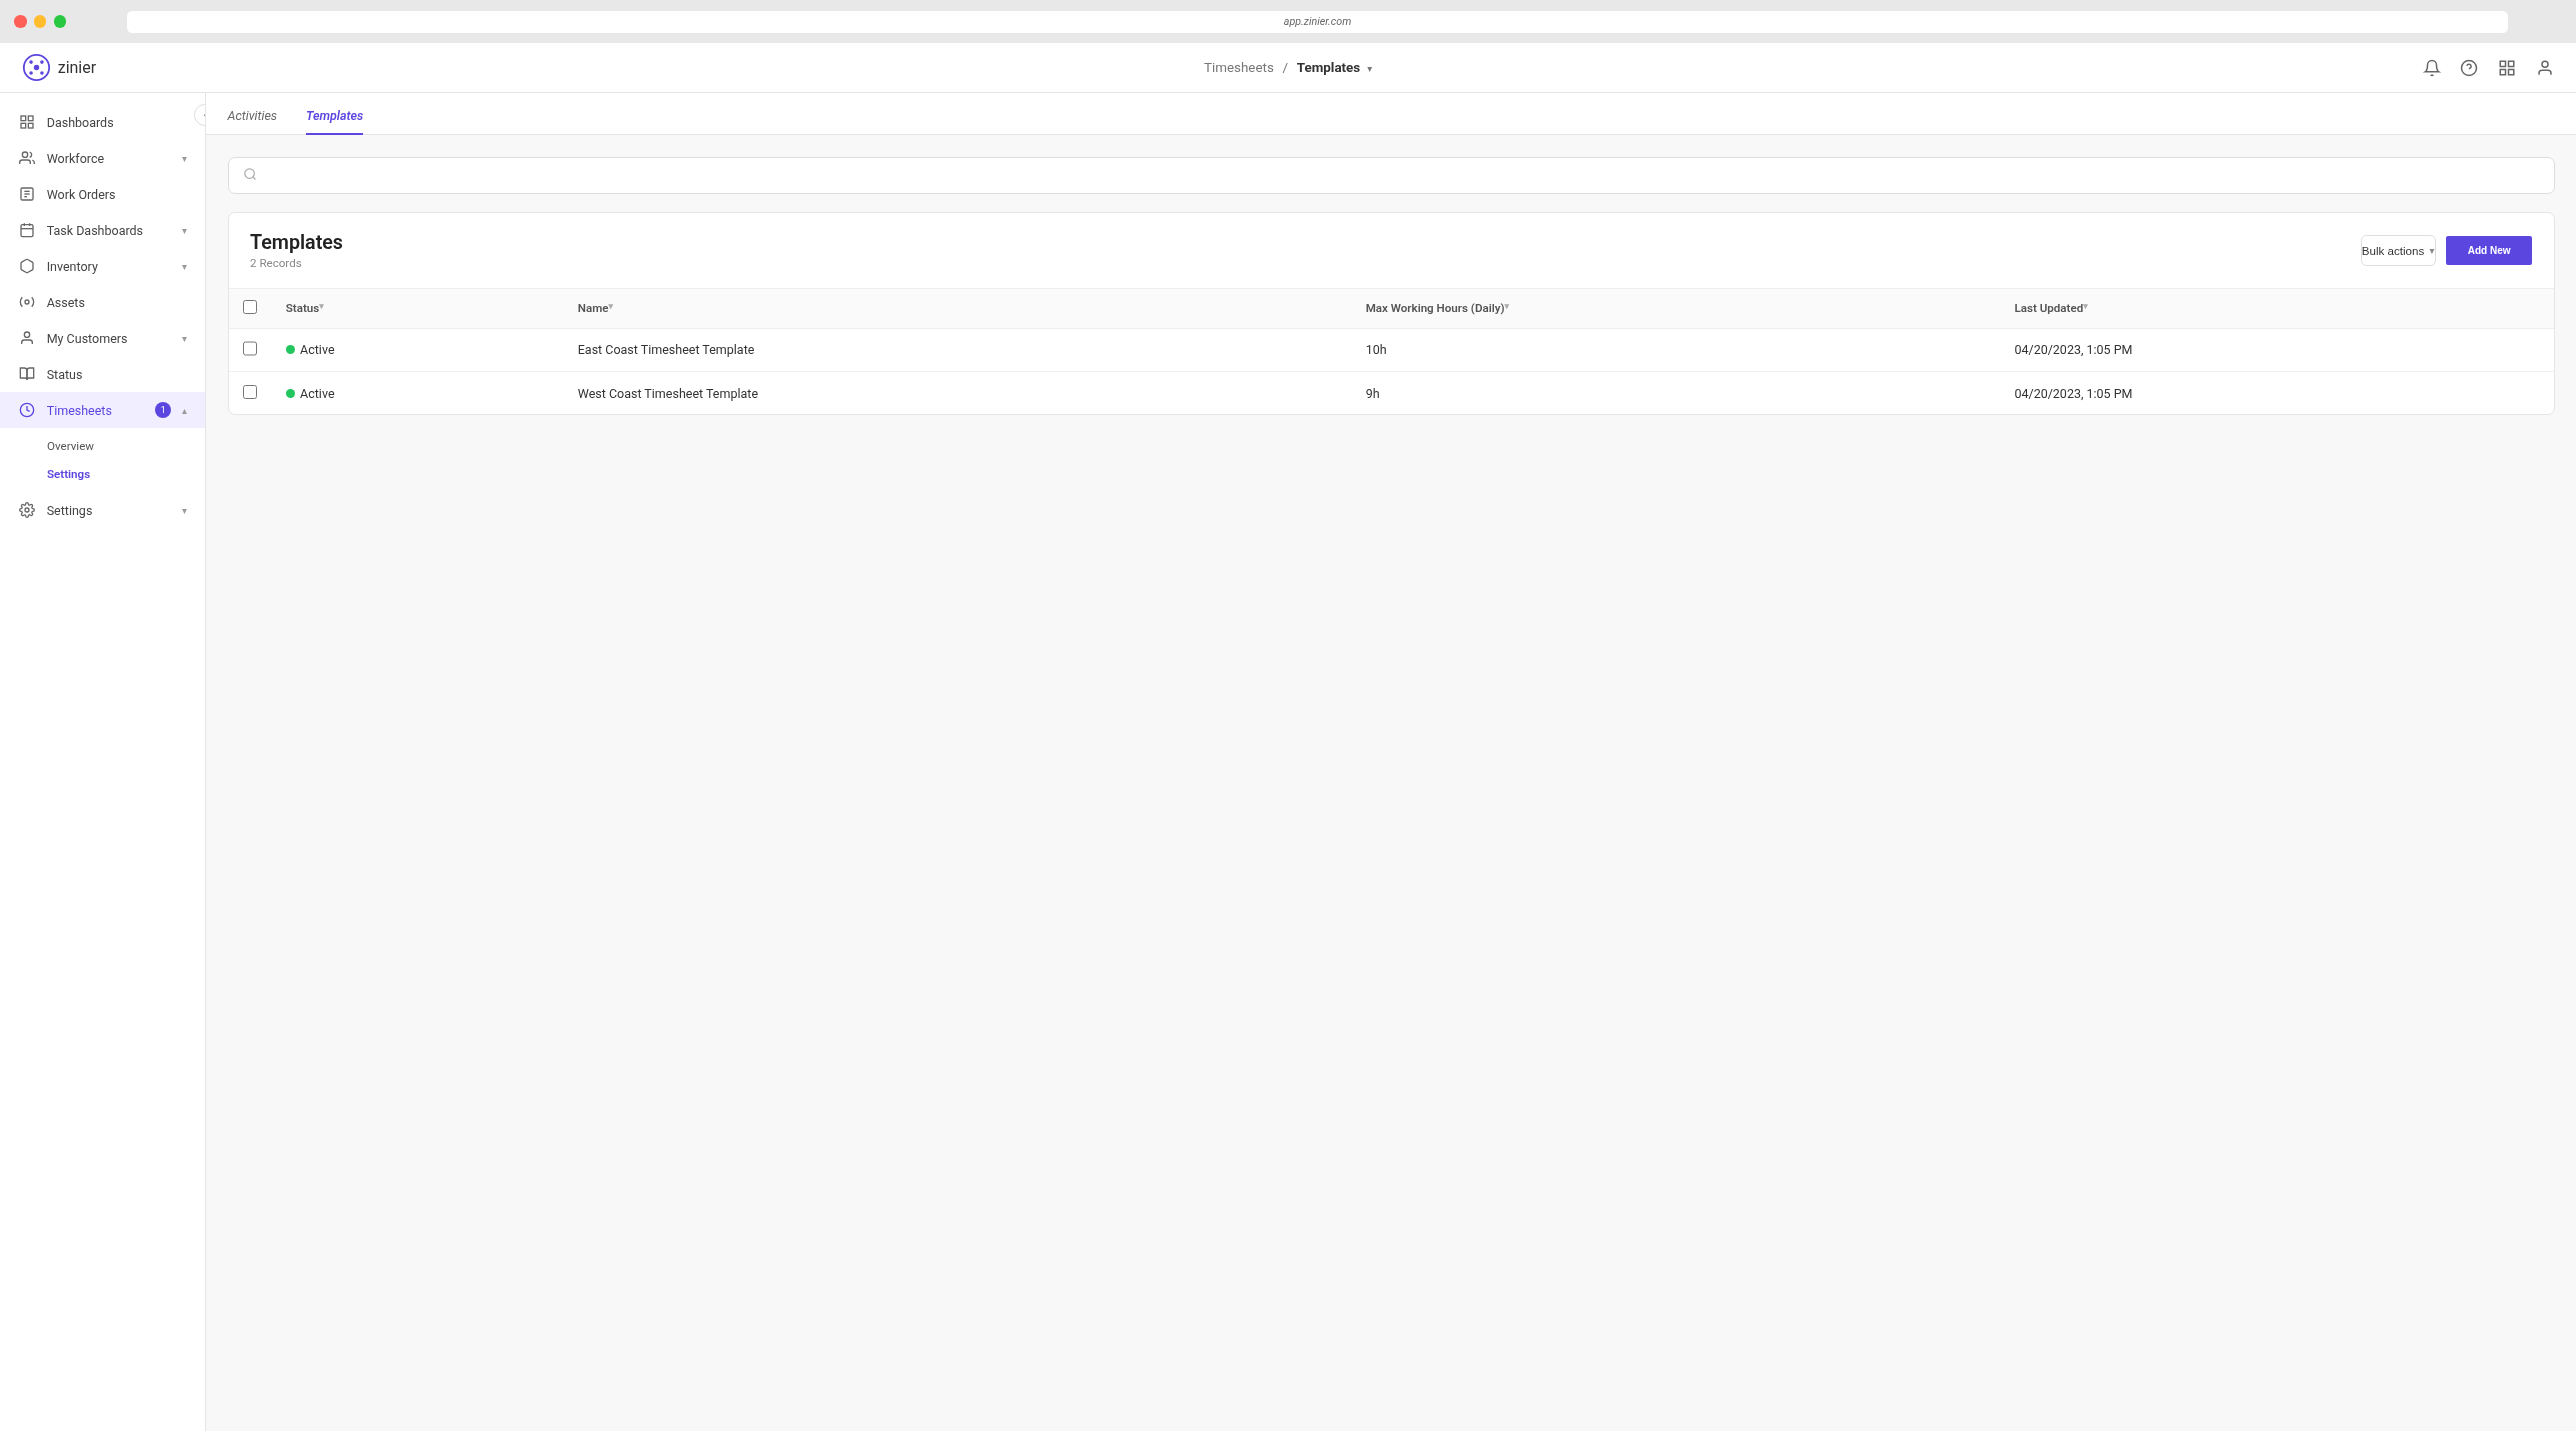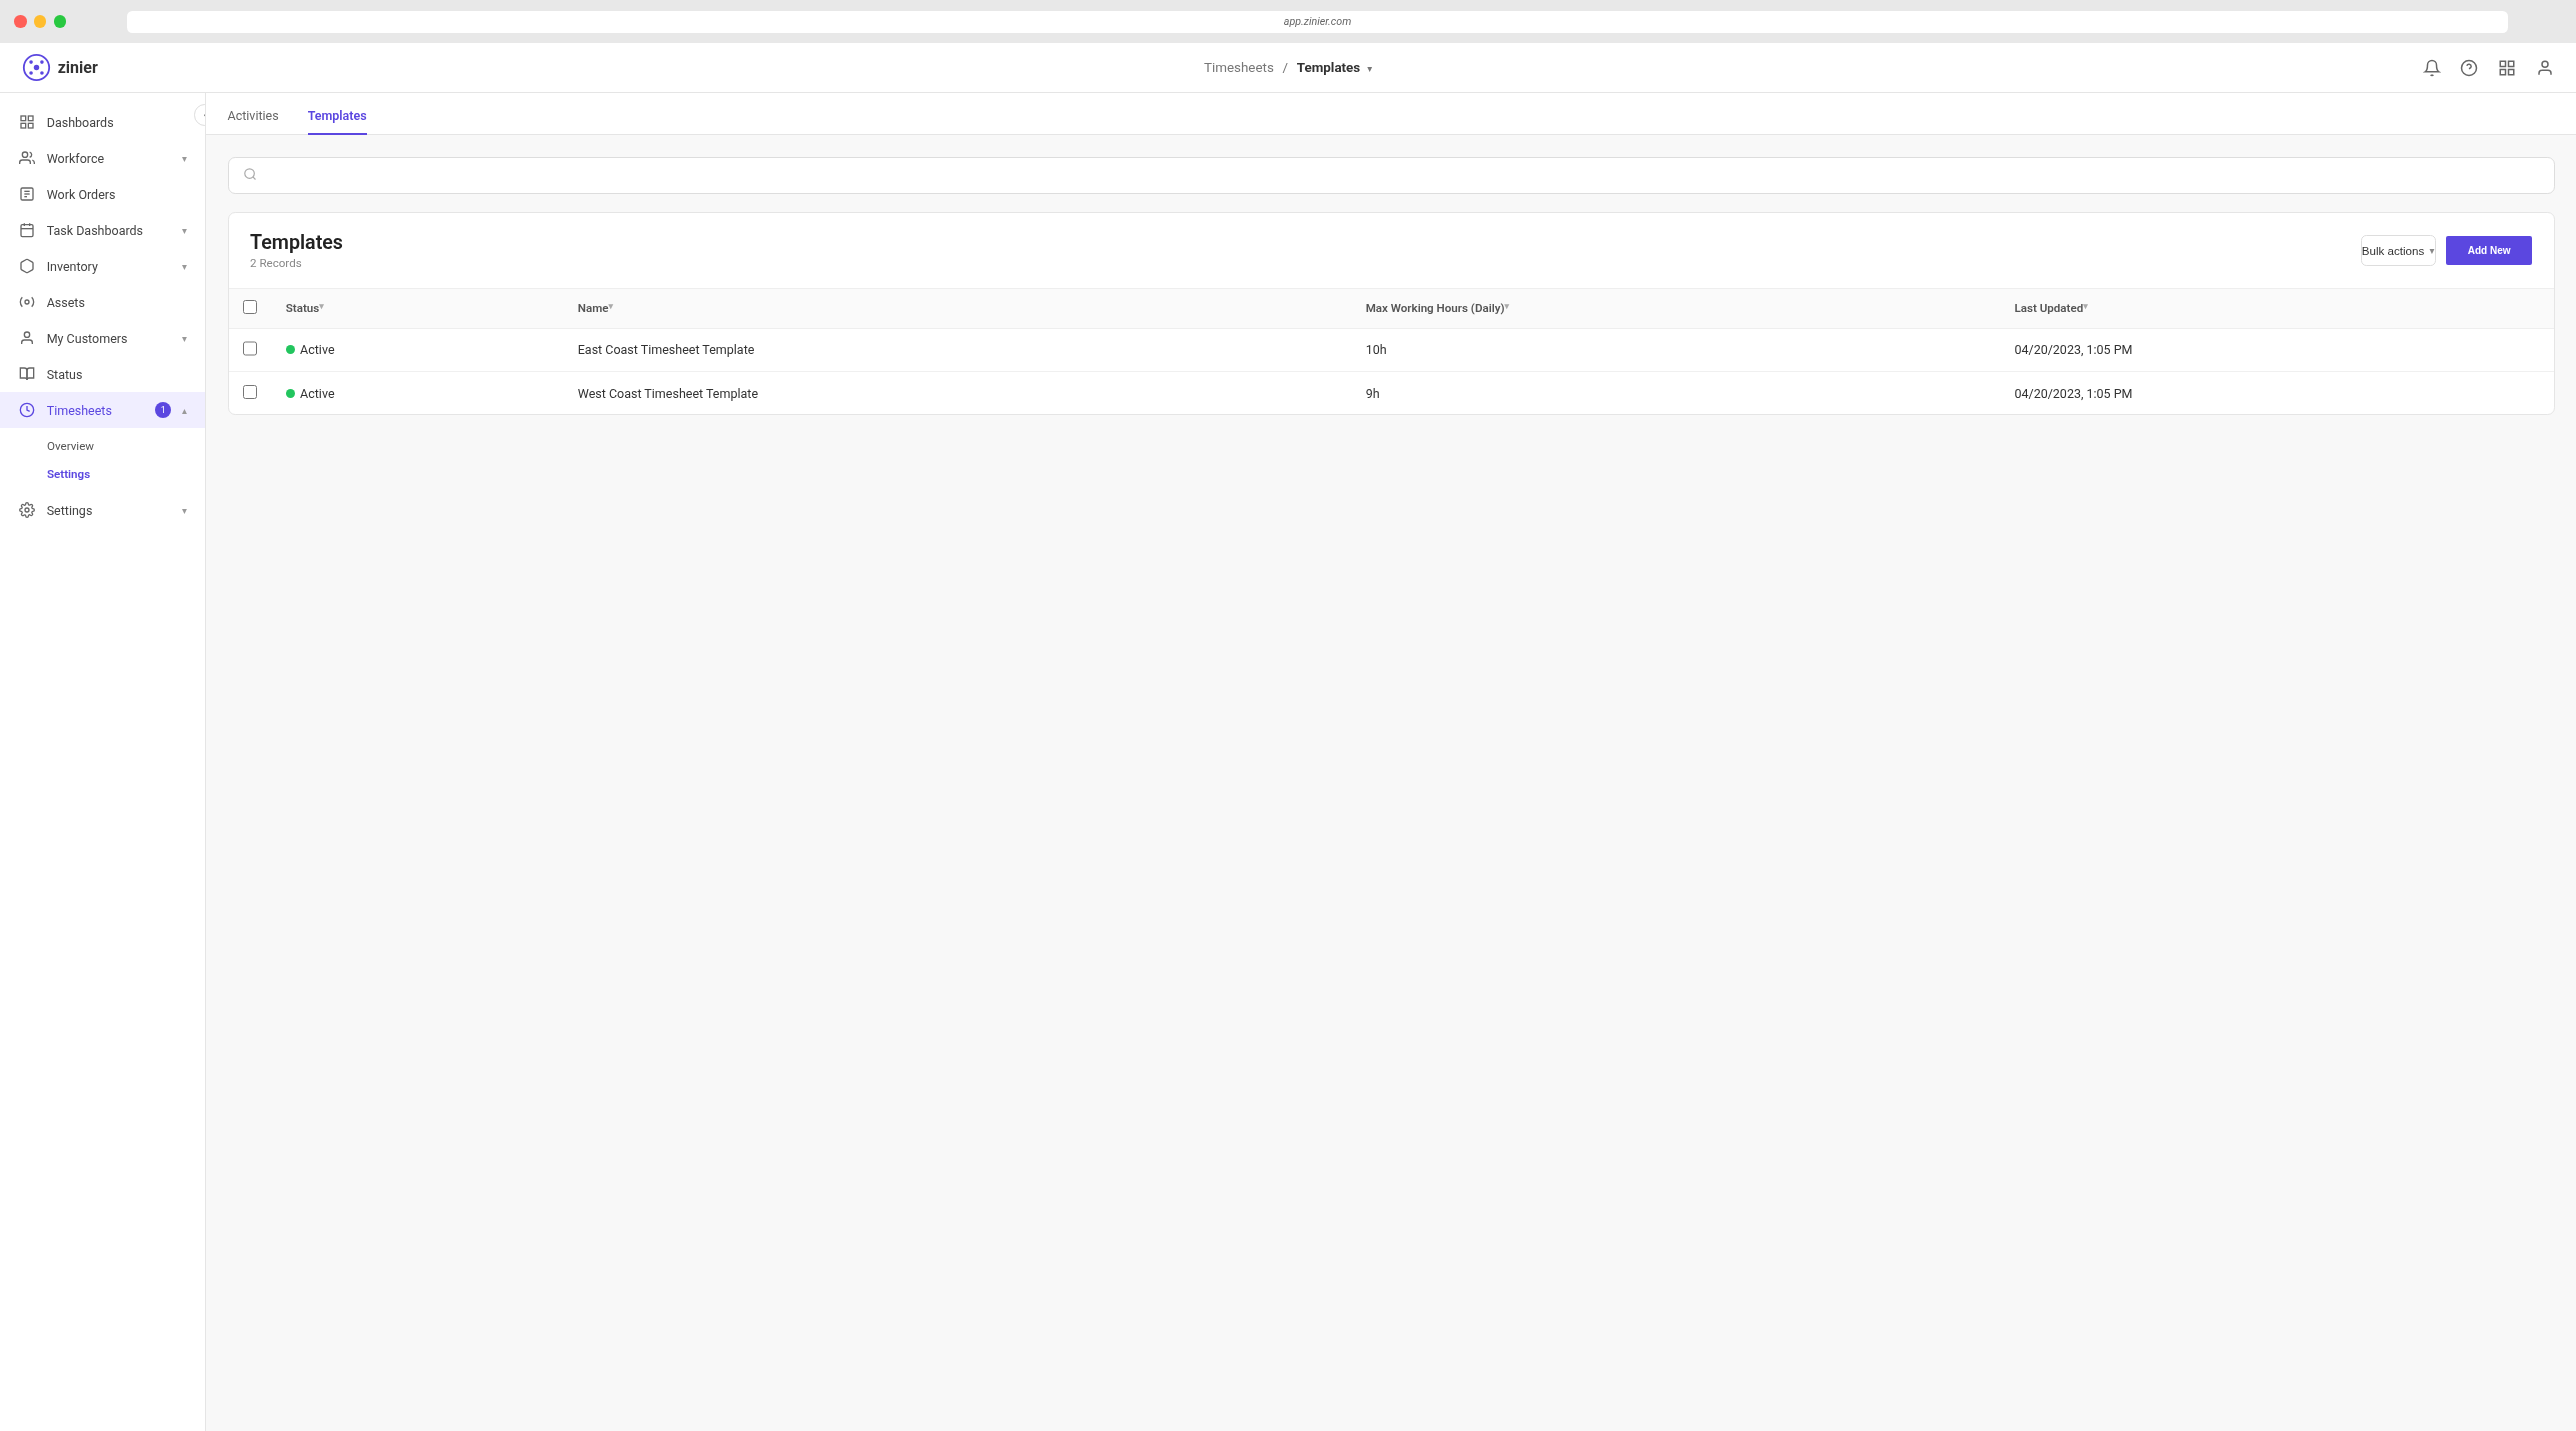--- a/index.html
+++ b/index.html
@@ -11,21 +11,21 @@
     .btn-red { background: #ff5f57; }
     .btn-yellow { background: #ffbd2e; }
     .btn-green { background: #28c840; }
     .address-bar { flex: 1; background: white; border-radius: 5.4px; padding: 4.5px 10.7px; font-size: 10.7px; color: #666; margin: 0 54px; text-align: center; font-style: italic; }
 
     
     .app { display: flex; flex-direction: column; height: calc(100vh - 34px); background: white; }
 
     
     .top-nav { display: flex; align-items: center; padding: 0 21.5px; height: 50px; background: white; border-bottom: 0.9px solid #e5e5e5; position: relative; }
-    .logo { display: flex; align-items: center; gap: 7.2px; font-size: 16px; font-weight: 700; color: #333; }
+    .logo { display: flex; align-items: center; gap: 7.2px; font-size: 16px; font-weight: 400; color: #333; }
     .logo-icon { width: 29px; height: 29px; }
     .nav-center { position: absolute; left: 50%; transform: translateX(-50%); font-size: 13.4px; color: #777; }
     .nav-center span.bold { font-weight: 700; color: #333; }
     .nav-center .slash { margin: 0 5.4px; }
     .nav-center .dropdown-arrow { font-size: 9.8px; margin-left: 3.6px; }
     .nav-right { margin-left: auto; display: flex; align-items: center; gap: 18px; }
     .nav-icon { width: 19.7px; height: 19.7px; color: #666; cursor: pointer; display: flex; align-items: center; justify-content: center; font-size: 16px; }
 
     
     .main-layout { display: flex; flex: 1; overflow: hidden; }
@@ -42,21 +42,21 @@
     .sidebar-item .badge { background: #5b47e0; color: white; border-radius: 50%; width: 16px; height: 16px; font-size: 9px; display: flex; align-items: center; justify-content: center; }
     .sidebar-sub { padding: 3.6px 0; }
     .sidebar-sub-item { display: flex; align-items: center; padding: 7.2px 18px 7.2px 47px; cursor: pointer; color: #555; font-size: 11.6px; }
     .sidebar-sub-item.active { color: #5b47e0; font-weight: 600; }
 
     
     .content { flex: 1; padding: 0; overflow-y: auto; background: #f8f8f8; }
 
     
     .tabs-bar { background: white; padding: 0 21.5px; border-bottom: 0.9px solid #e5e5e5; display: flex; gap: 29px; }
-    .tab { padding: 14.3px 0 10.7px; cursor: pointer; font-size: 12.5px; color: #666; border-bottom: 2.7px solid transparent; margin-bottom: -0.9px; }
+    .tab { padding: 14.3px 0 10.7px; cursor: pointer; font-size: 12.5px; color: #666; border-bottom: 2.7px solid transparent; margin-bottom: -0.9px; font-style: italic; }
     .tab.active { color: #5b47e0; border-bottom-color: #5b47e0; font-weight: 600; }
 
     
     .content-area { padding: 21.5px; }
 
     
     .search-bar { background: white; border: 0.9px solid #ddd; border-radius: 7.2px; padding: 9px 14.3px; display: flex; align-items: center; gap: 7.2px; margin-bottom: 18px; }
     .search-bar input { border: none; outline: none; flex: 1; font-size: 12.5px; color: #333; background: transparent; }
     .search-icon-svg { color: #aaa; font-size: 14.3px; }
 

